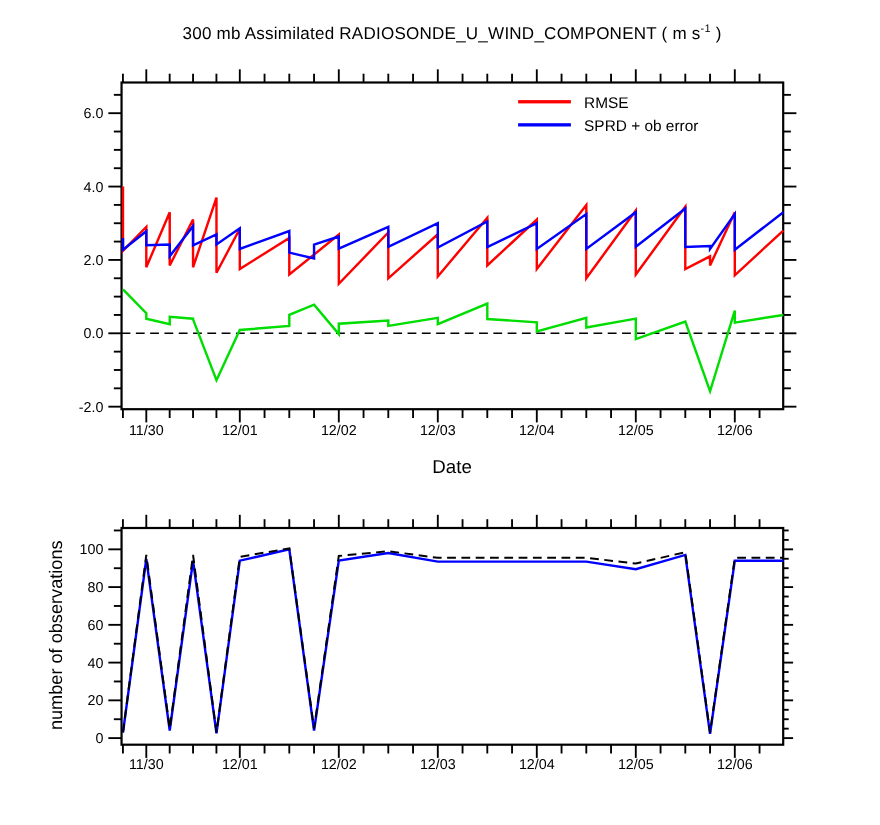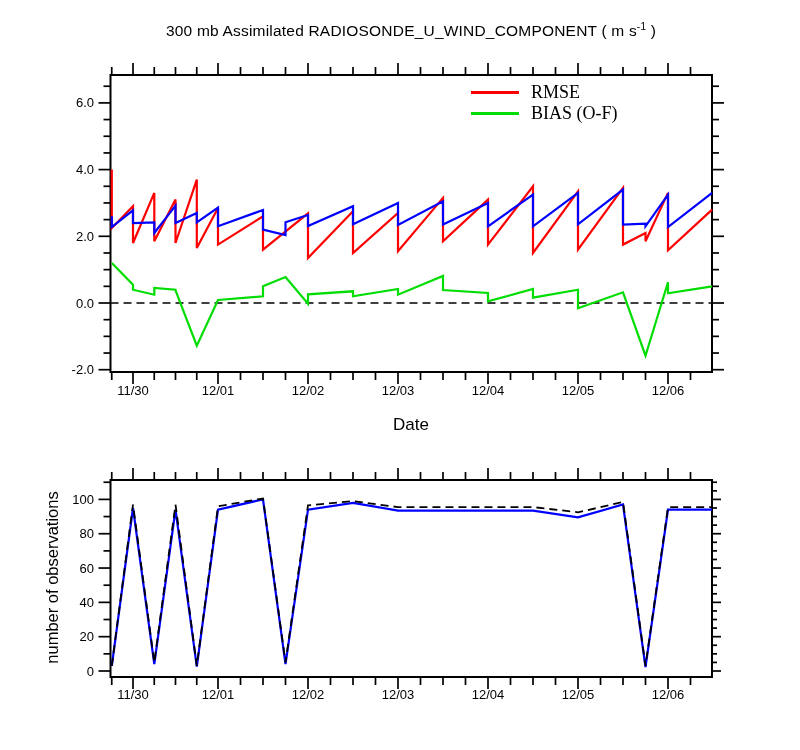--- a/index.html
+++ b/index.html
@@ -5,21 +5,21 @@
   html,body{margin:0;padding:0;background:#fff;}
   .figure{position:relative;width:800px;height:750px;background:#fff;
           font-family:"Liberation Sans","DejaVu Sans",sans-serif;overflow:hidden;}
   .figure svg{position:absolute;left:0;top:0;}
   .title{position:absolute;left:11px;top:21px;width:800px;text-align:center;
          font-size:15.5px;color:#000;letter-spacing:0.2px;}
   .title sup{font-size:10px;}
   .legend{position:absolute;left:471px;top:82px;}
   .legend-row{display:flex;align-items:center;height:21px;}
   .legend-swatch{width:48px;height:2.6px;margin-right:12px;flex:0 0 auto;}
-  .legend-label{font-size:18px;color:#000;white-space:nowrap;font-family:Liberation Serif, serif;}
+  .legend-label{font-size:14px;color:#000;white-space:nowrap;}
   .xlabel{position:absolute;left:11px;top:415px;width:800px;text-align:center;
           font-size:17px;color:#000;}
   .ylabel2{position:absolute;left:-148px;top:568px;width:400px;text-align:center;
            font-size:16.5px;color:#000;transform:rotate(-90deg);}
 </style>
 </head>
 <body>
 
 <div class="figure">
   <svg id="plot" width="800" height="750" viewBox="0 0 800 750">
@@ -242,21 +242,21 @@
     </svg>
 
   <div class="title"><span>300 mb Assimilated RADIOSONDE_U_WIND_COMPONENT ( m s</span><sup>-1</sup><span> )</span></div>
 
   <div class="legend" id="legend">
       <div class="legend-row">
         <div class="legend-swatch" style="background: rgb(255, 0, 0);"></div>
         <span class="legend-label">RMSE</span>
       </div>
       <div class="legend-row">
-        <div class="legend-swatch" style="background: rgb(0, 221, 0);"></div>
-        <span class="legend-label">BIAS (O-F)</span>
+        <div class="legend-swatch" style="background: rgb(0, 0, 255);"></div>
+        <span class="legend-label">SPRD + ob error</span>
       </div>
     </div>
 
   <div class="xlabel">Date</div>
 
   <div class="ylabel2">number of observations</div>
 </div>
 
 </body></html>

